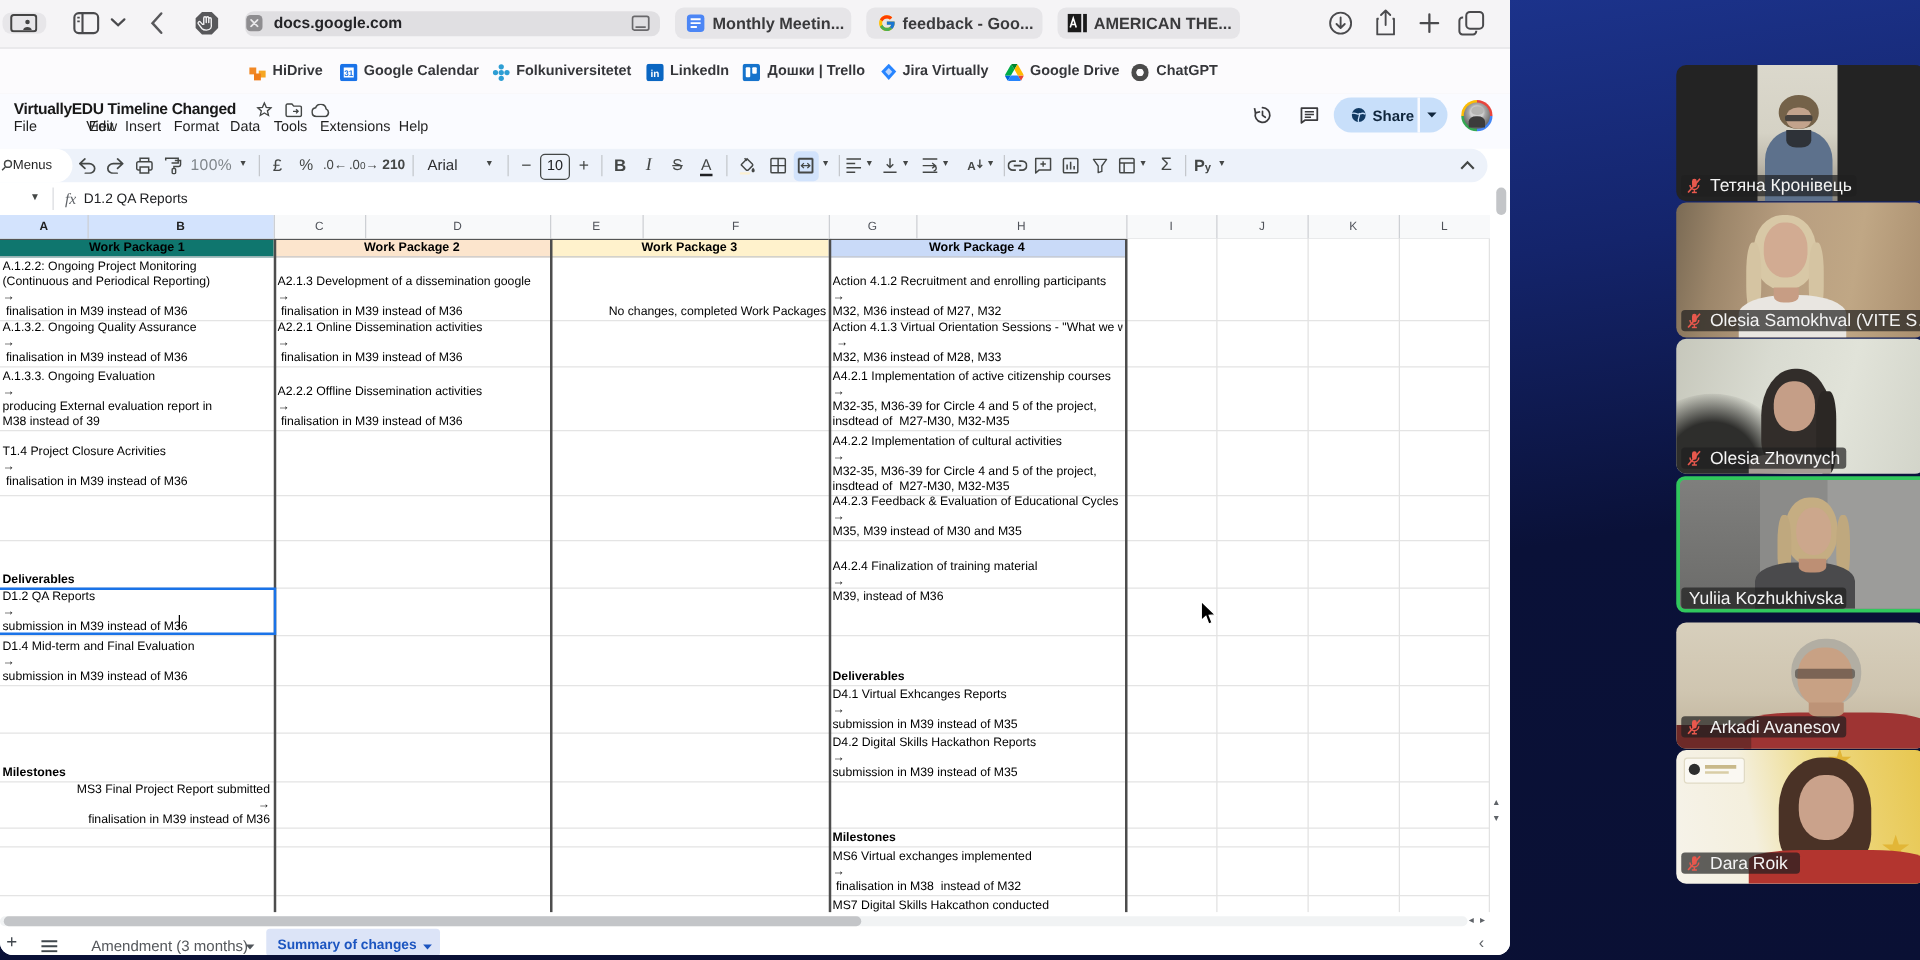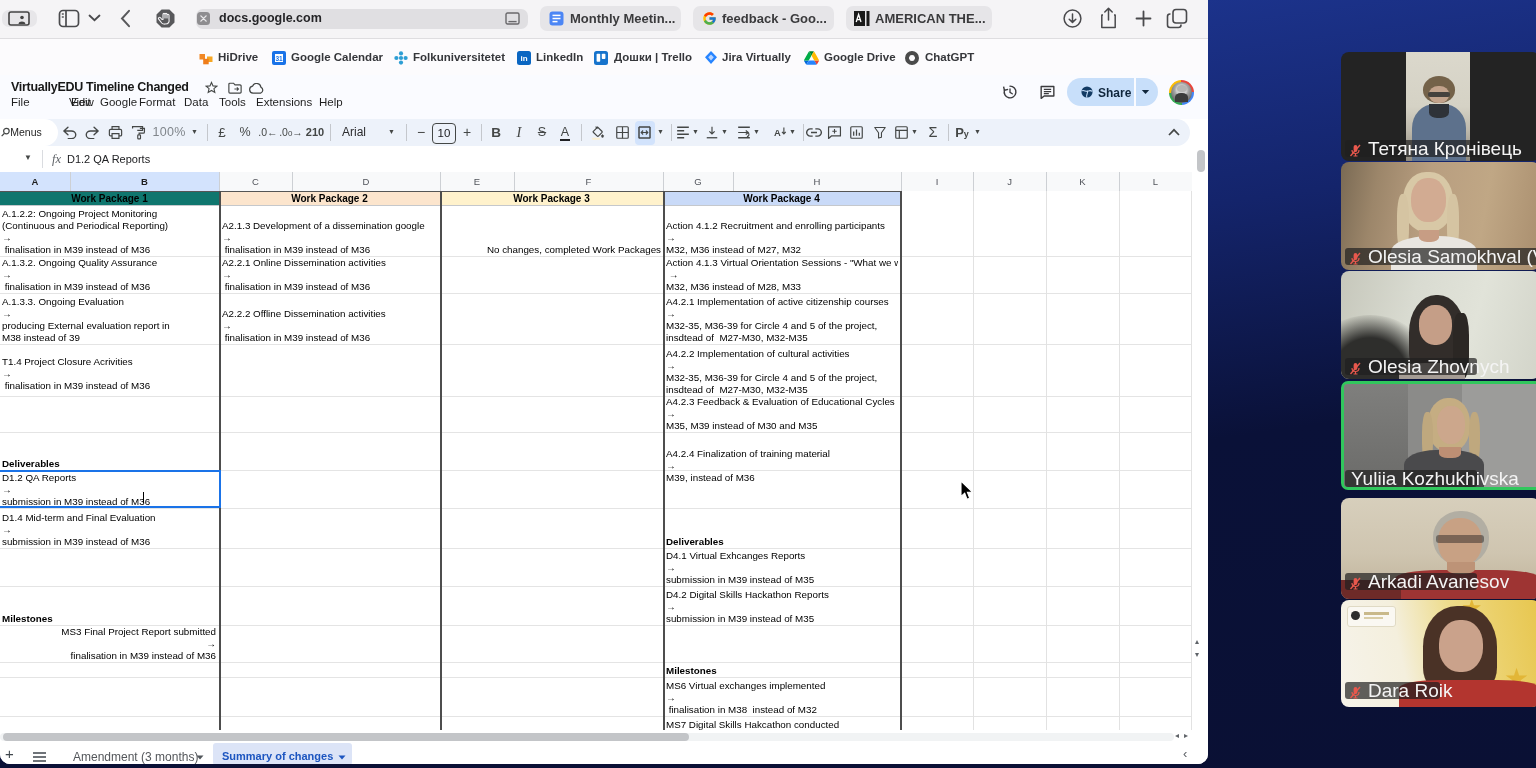--- a/index.html
+++ b/index.html
@@ -38,21 +38,21 @@
         font-size:10px;font-weight:700;color:#000;text-align:center;line-height:13px;}
   .cell{position:absolute;font-size:9.8px;line-height:12px;color:#000;white-space:nowrap;overflow:hidden;}
   .cell div{height:12px;overflow:hidden;}
   .b{font-weight:700;}
   
   #hscroll{position:absolute;left:0;top:730px;width:1192px;height:12px;background:#fff;}
   #tabbar{position:absolute;left:0;top:743px;width:1208px;height:21px;background:#fff;}
   
   .tile{position:absolute;left:1341px;width:199px;border-radius:8px;overflow:hidden;}
   .nlabel{position:absolute;background:rgba(32,32,32,.70);border-radius:3px;height:17px;line-height:17px;
-          color:#f4f4f4;font-size:19px;white-space:nowrap;padding:0 6px 0 4px;}
+          color:#f4f4f4;font-size:14px;white-space:nowrap;padding:0 6px 0 4px;}
   .mic{display:inline-block;vertical-align:-2px;margin-right:6px;}
 </style></head>
 <body>
 <div id="win">
   <div id="topbar">
     <div class="pill" style="left:2px;top:10px;width:35px;height:17px;background:#e7e6e9;"></div>
     <svg class="abs" style="left:8px;top:11px;" width="22" height="15" viewBox="0 0 22 15">
         <rect x="1" y="1" width="20" height="13" rx="2" fill="none" stroke="#444" stroke-width="1.6"></rect>
         <circle cx="14" cy="6.5" r="1.8" fill="#444"></circle>
         <path d="M10.5 13 C10.8 9.8 17 9.8 17.4 13 Z" fill="#444"></path>
@@ -206,21 +206,21 @@
   <svg class="abs" style="left:1141px;top:89px;" width="9" height="6" viewBox="0 0 9 6">
       <path d="M0.8 1 L4.5 5 L8.2 1 Z" fill="#10263c"></path>
     </svg>
   <div class="abs" style="left:1169px;top:80px;width:25px;height:25px;border-radius:50%;background:conic-gradient(#e8453c 0 25%,#4285f4 25% 50%,#34a853 50% 75%,#fbbc05 75% 100%);"></div>
   <div class="abs" style="left:1171px;top:82px;width:21px;height:21px;border-radius:50%;background:radial-gradient(circle at 50% 38%,#cfcfcf 0 30%,#a8a8a8 40%,#6e6e6e 70%,#2d2d2d 100%);"></div>
   <div class="abs" style="left:1176.5px;top:85px;width:10px;height:7px;border-radius:50% 50% 45% 45%;background:#b5b5b3;"></div>
   <div class="abs" style="left:1175px;top:93px;width:13px;height:9px;border-radius:45% 45% 0 0;background:#3c3c3c;"></div>
   <span class="menu" style="left:11px;">File</span>
   <span class="menu" style="left:40px;margin-left:31px;">Edit</span>
   <span class="menu" style="left:69px;">View</span>
-  <span class="menu" style="left:100px;">Google</span>
+  <span class="menu" style="left:100px;">Insert</span>
   <span class="menu" style="left:139px;">Format</span>
   <span class="menu" style="left:184px;">Data</span>
   <span class="menu" style="left:219px;text-align:center;">Tools</span>
   <span class="menu" style="left:256px;">Extensions</span>
   <span class="menu" style="left:319px;">Help</span>
   <div id="toolbar"></div>
   <div id="menuspill"></div>
   <svg class="abs" style="left:1px;top:127px;" width="9" height="10" viewBox="0 0 11 11">
       <circle cx="6.6" cy="4.4" r="3.4" fill="none" stroke="#444746" stroke-width="1.5"></circle>
       <line x1="4" y1="7.4" x2="0.8" y2="10.6" stroke="#444746" stroke-width="1.5"></line>

